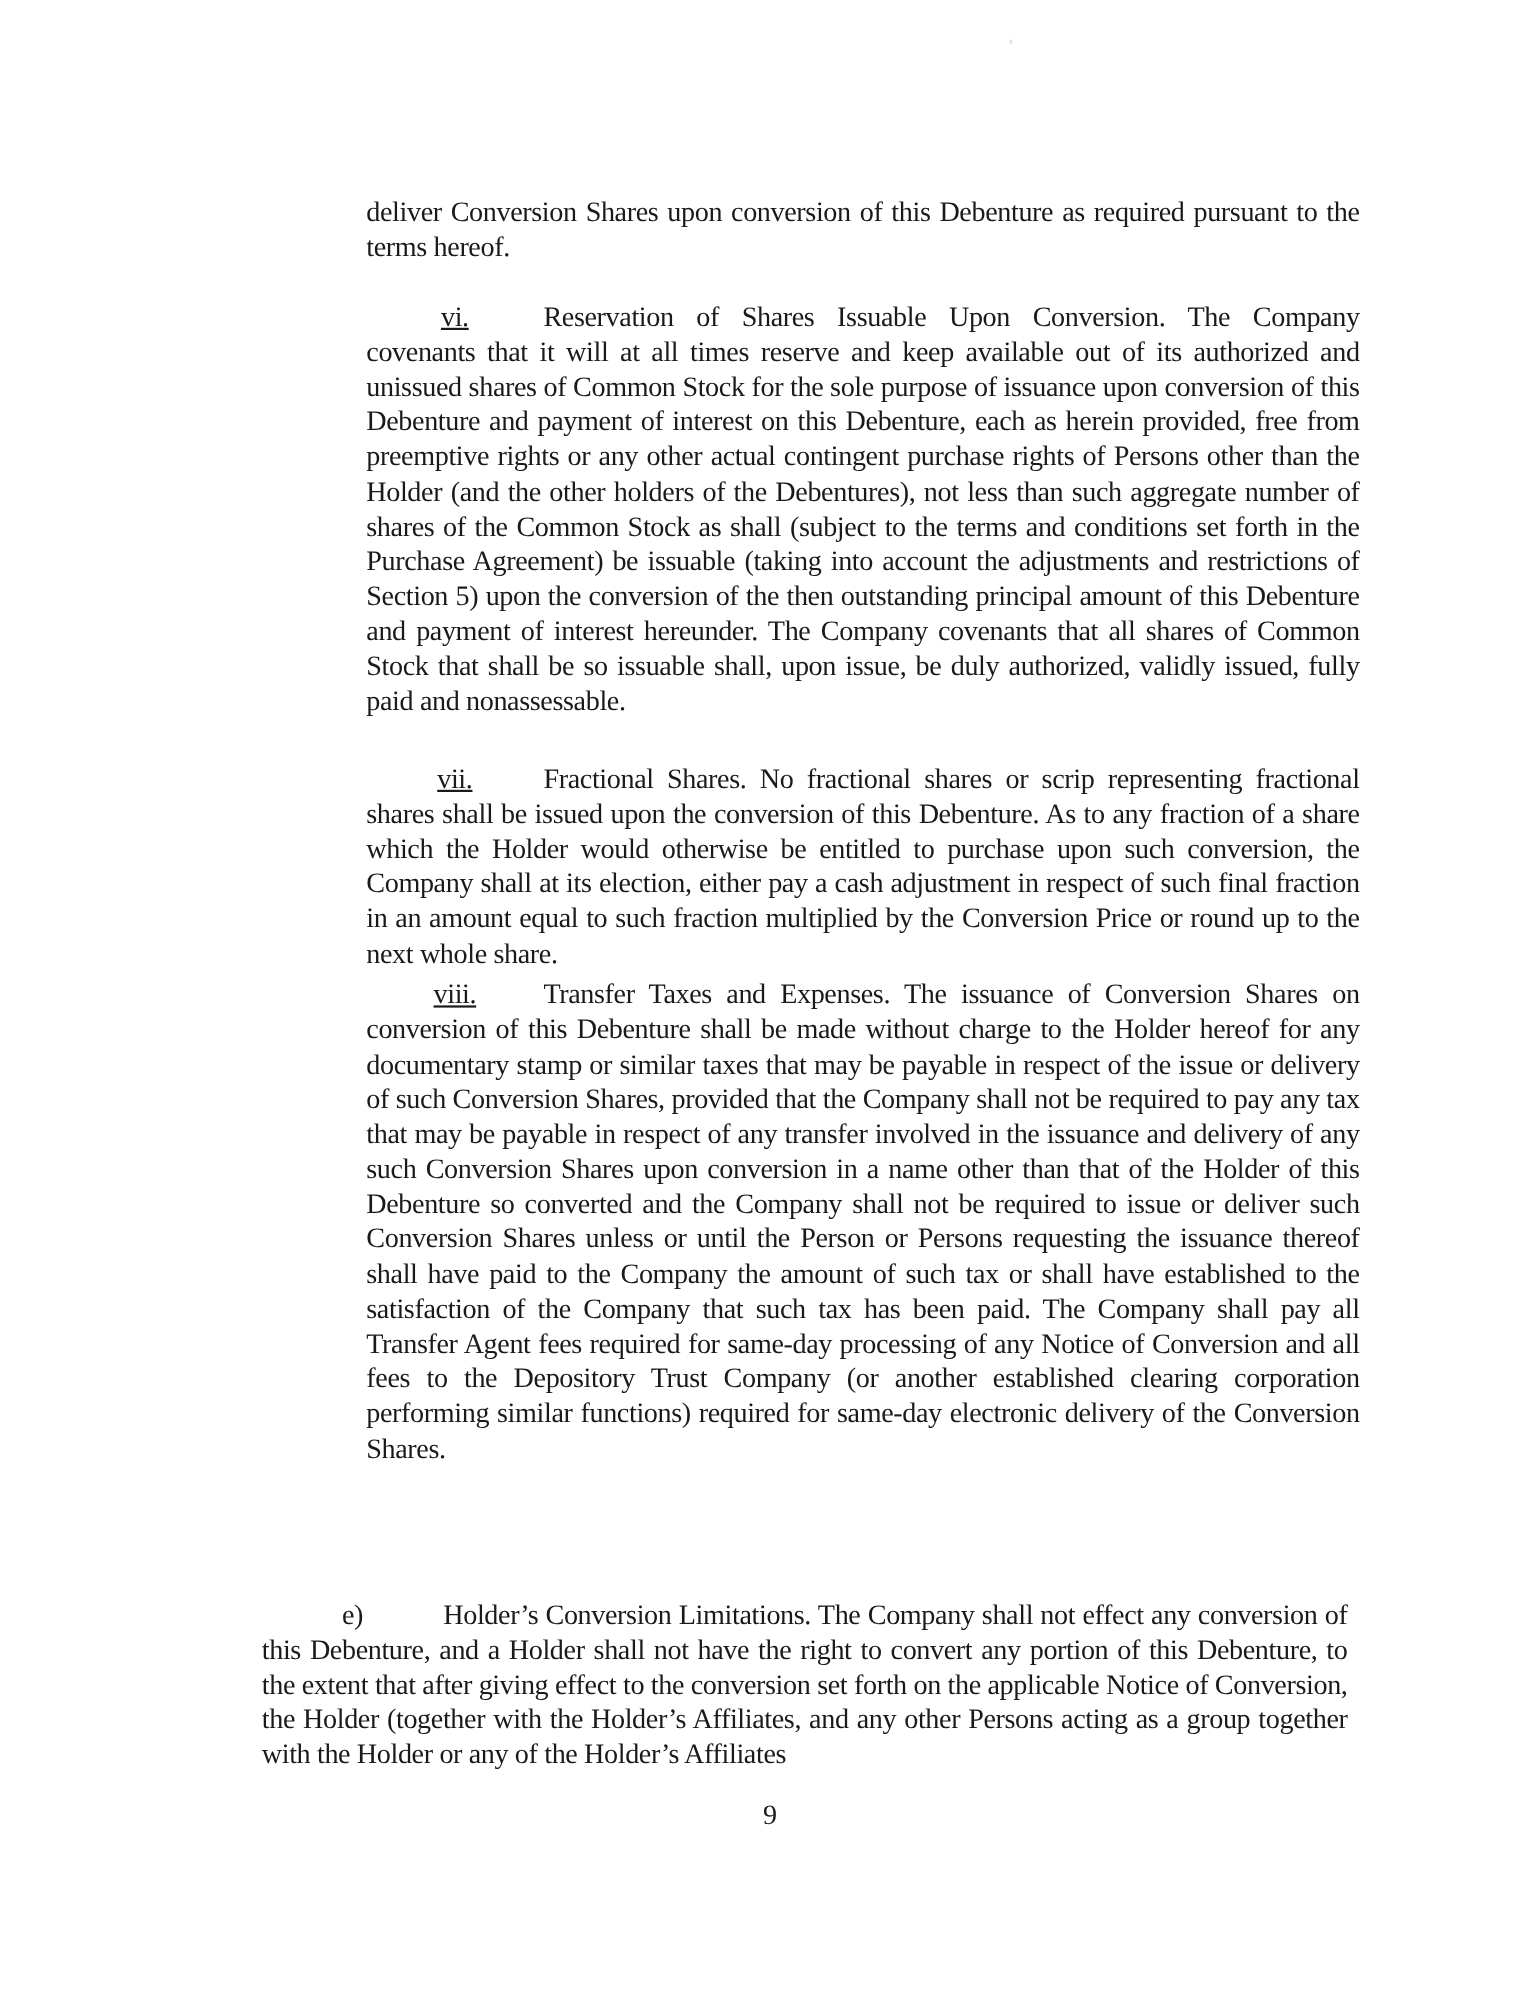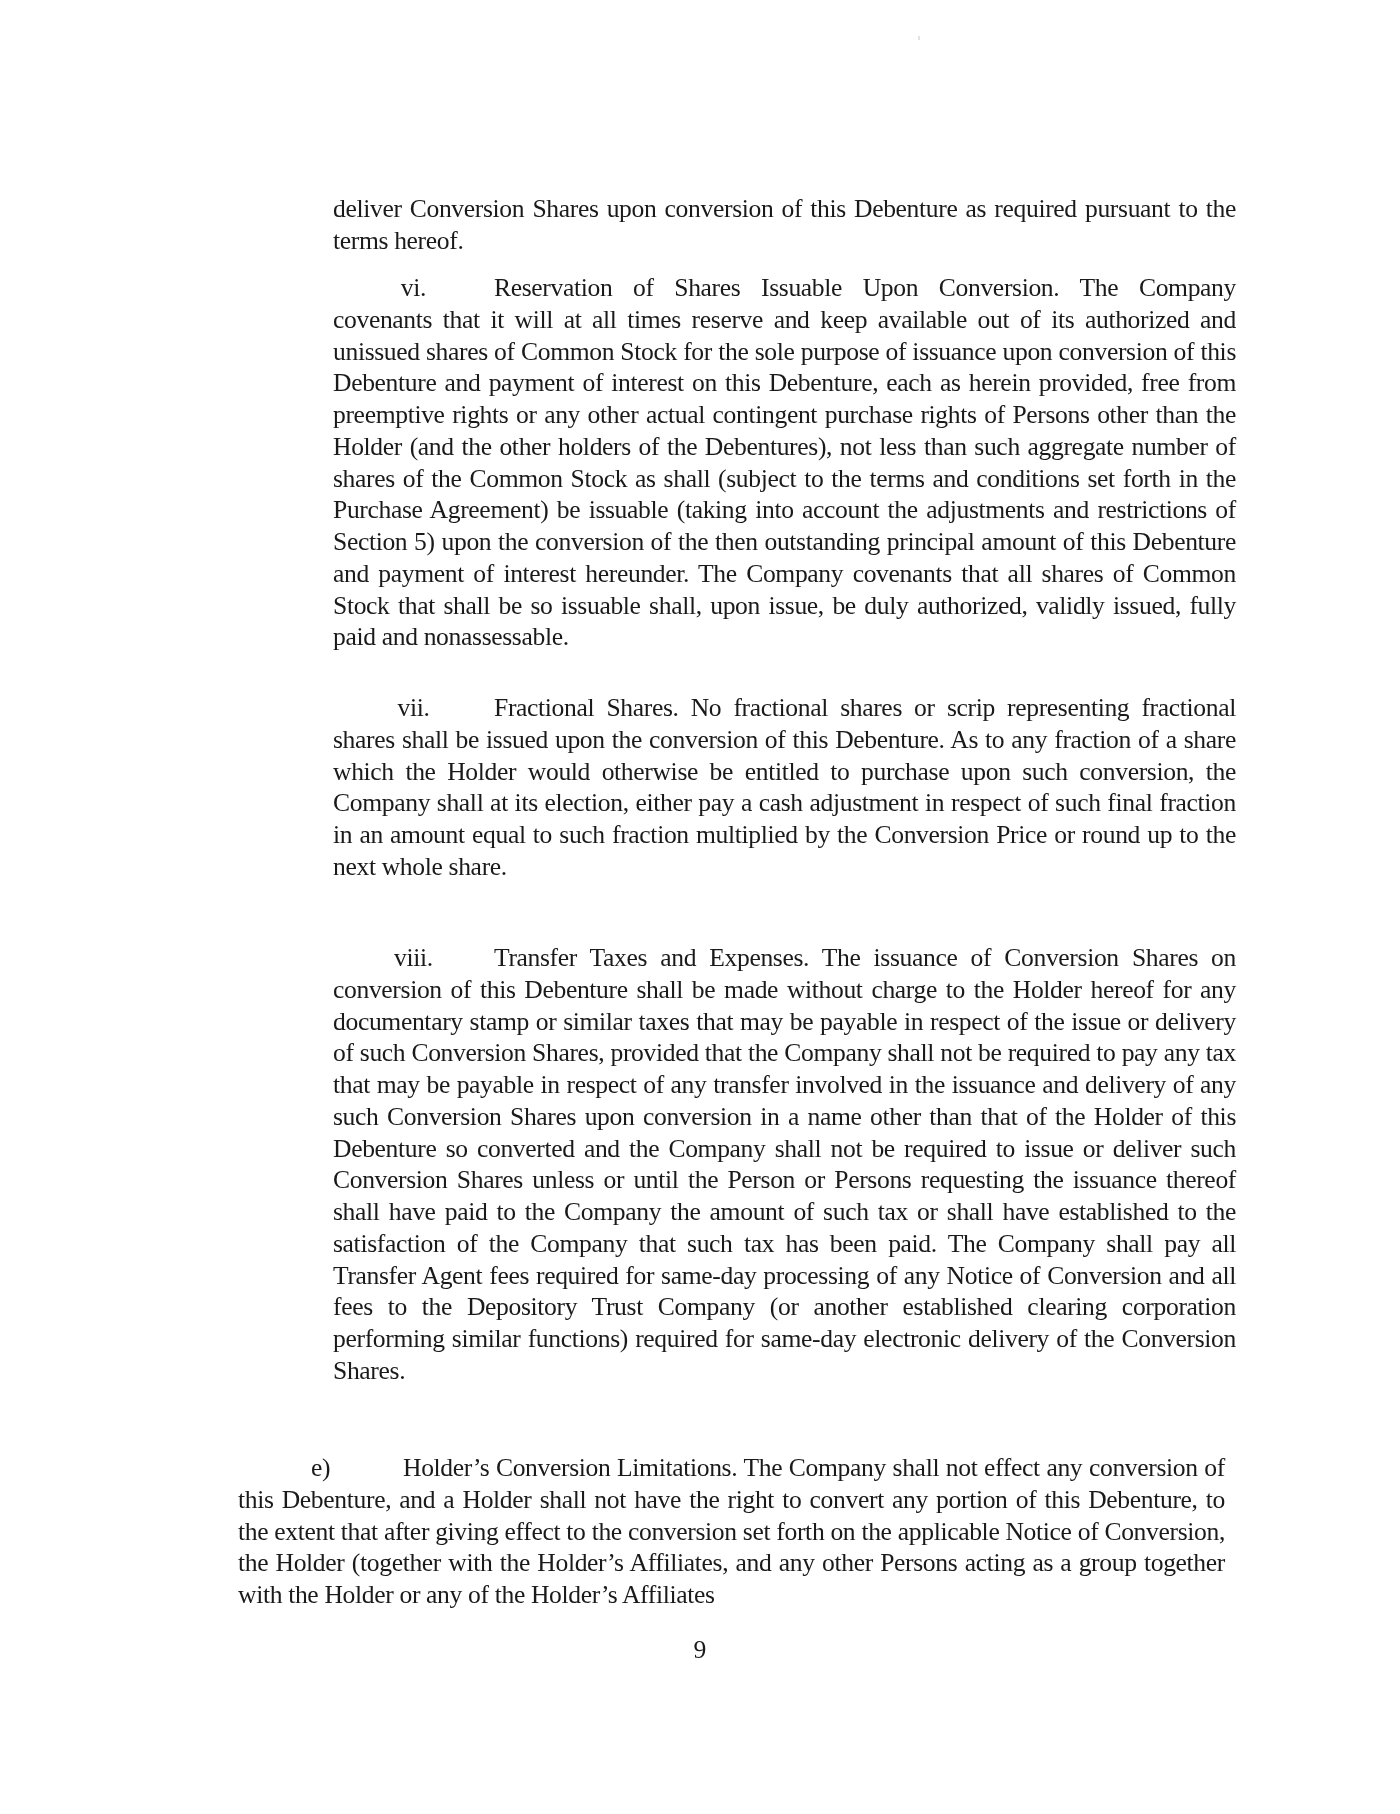--- a/index.html
+++ b/index.html
@@ -31,38 +31,39 @@
       word-spacing: 0px;
     }
     .inner {
       left: 333px;
       width: 903px;
     }
     .outer {
       left: 238px;
       width: 987px;
     }
-    .p-continuation { top: 193px; }
+    .p-continuation { top: 177px; }
     .p-vi   { top: 272px; }
     .p-vii  { top: 692px; }
-    .p-viii { top: 942px; }
+    .p-viii { top: 888px; }
     .p-e    { top: 1452px; }
 
     .text-block p {
       margin: 0;
       text-align: justify;
     }
     .item-label {
       display: inline-block;
       text-align: center;
     }
     .inner .item-label {
       width: 161px; 
       padding-left: 0;
       text-indent: 0;
+      text-decoration: underline;
     }
     .outer .item-label {
       width: 165px; 
       padding-left: 0;
     }
     .heading {
       text-decoration-thickness: 1.5px;
       text-underline-offset: 3px;
     }
     .page-number {

